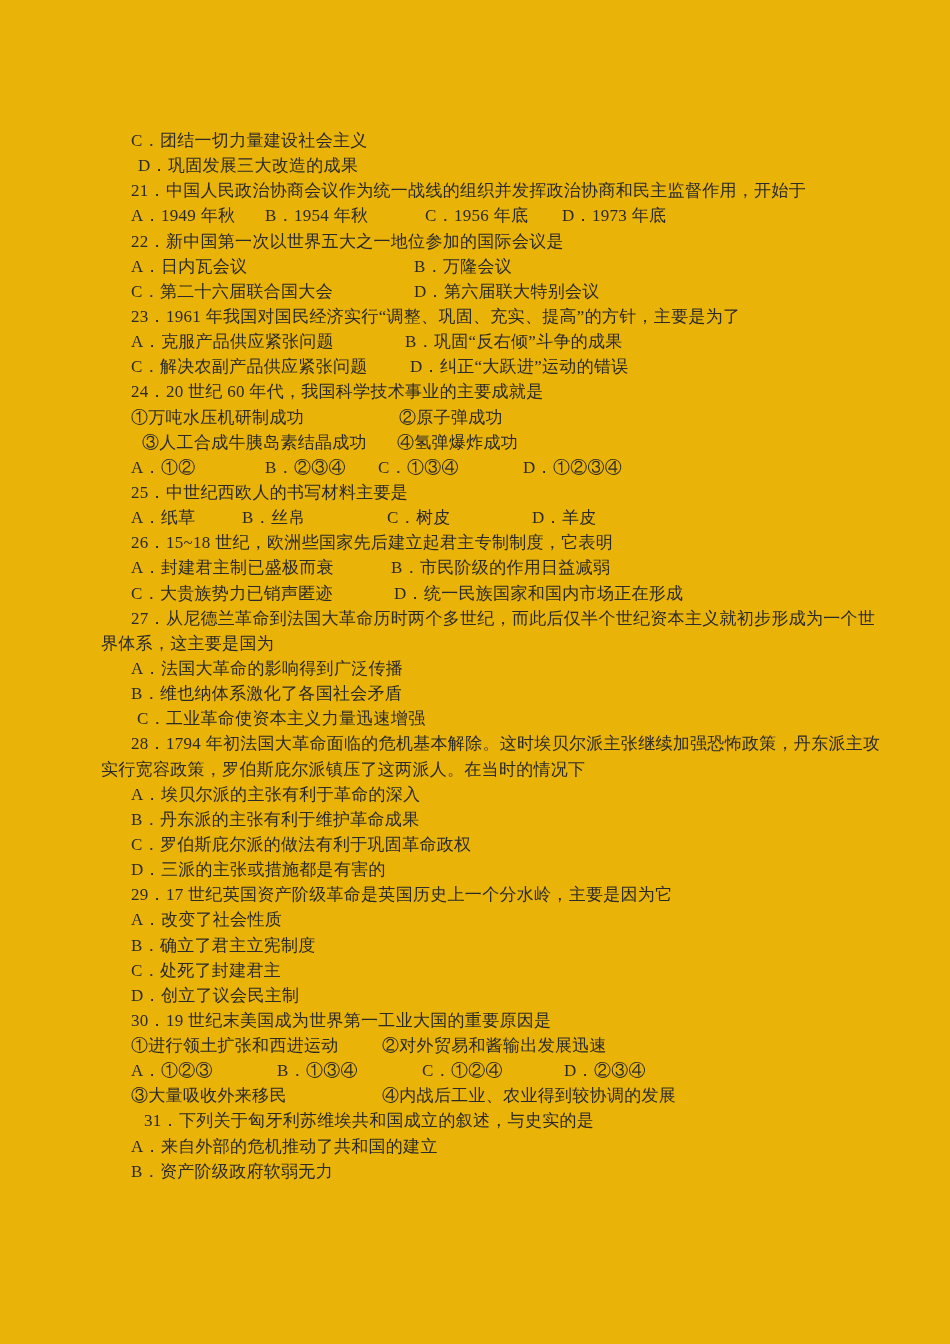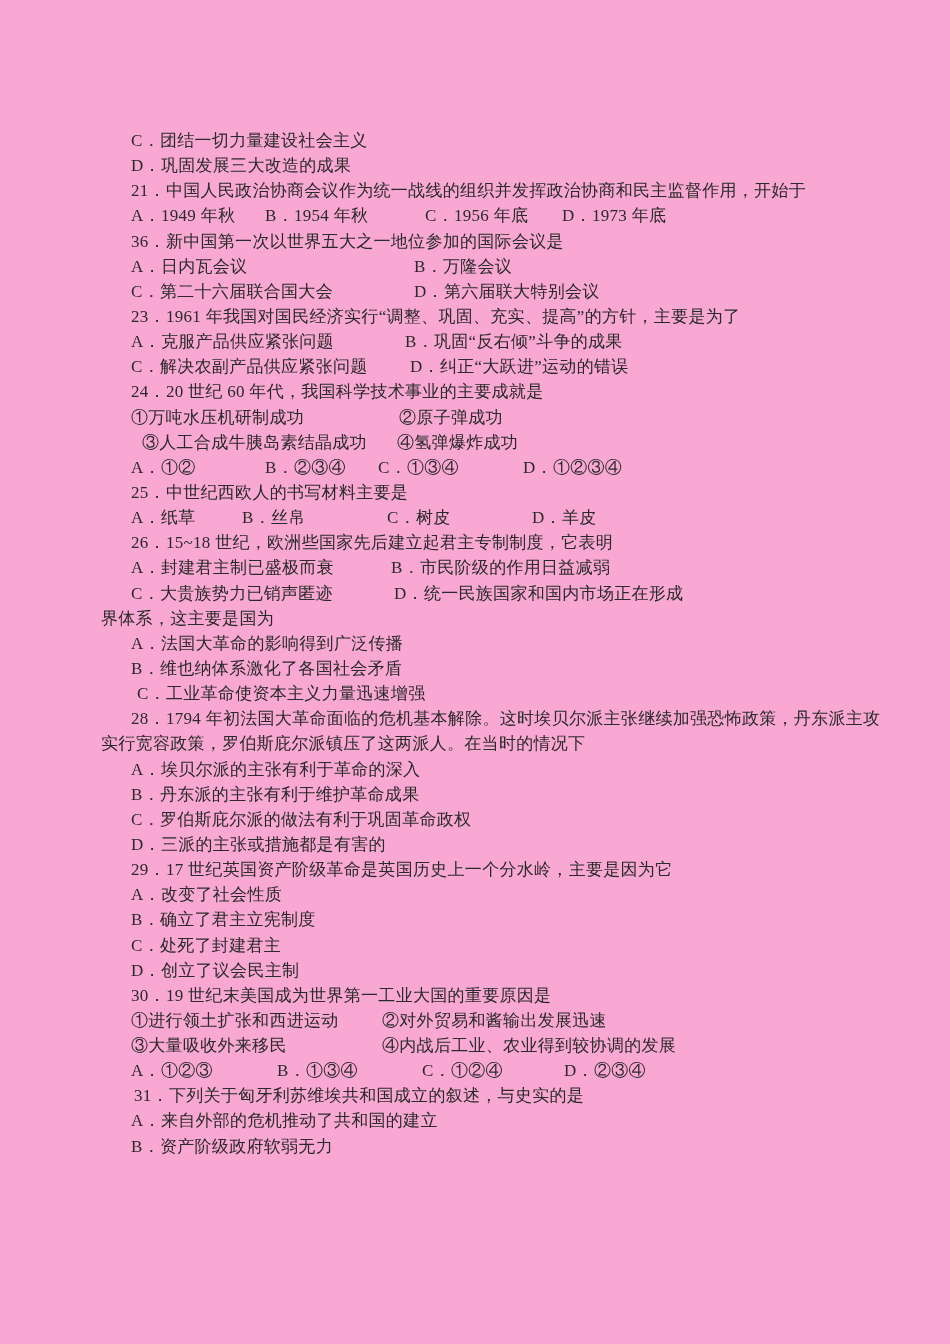--- a/index.html
+++ b/index.html
@@ -31,39 +31,39 @@
     font-size: 17px;
     line-height: 25.15px;
     white-space: nowrap;
     letter-spacing: 0.3px;
     color: #2a2a2a;
   }
 </style>
 </head>
 <body>
 
-<div class="page" style="background: #f9a8d4;">
+<div class="page" style="background: #eab308;">
   <div class="doc" id="doc">
       <div class="line">
         <span class="seg" style="left: 131px;">C．团结一切力量建设社会主义</span>
       </div>
       <div class="line">
-        <span class="seg" style="left: 131px;">D．巩固发展三大改造的成果</span>
+        <span class="seg" style="left: 138px;">D．巩固发展三大改造的成果</span>
       </div>
       <div class="line">
         <span class="seg" style="left: 131px;">21．中国人民政治协商会议作为统一战线的组织并发挥政治协商和民主监督作用，开始于</span>
       </div>
       <div class="line">
         <span class="seg" style="left: 131px;">A．1949 年秋</span>
         <span class="seg" style="left: 265px;">B．1954 年秋</span>
         <span class="seg" style="left: 425px;">C．1956 年底</span>
         <span class="seg" style="left: 562px;">D．1973 年底</span>
       </div>
       <div class="line">
-        <span class="seg" style="left: 131px;">36．新中国第一次以世界五大之一地位参加的国际会议是</span>
+        <span class="seg" style="left: 131px;">22．新中国第一次以世界五大之一地位参加的国际会议是</span>
       </div>
       <div class="line">
         <span class="seg" style="left: 131px;">A．日内瓦会议</span>
         <span class="seg" style="left: 414px;">B．万隆会议</span>
       </div>
       <div class="line">
         <span class="seg" style="left: 131px;">C．第二十六届联合国大会</span>
         <span class="seg" style="left: 414px;">D．第六届联大特别会议</span>
       </div>
       <div class="line">
@@ -108,20 +108,23 @@
       </div>
       <div class="line">
         <span class="seg" style="left: 131px;">A．封建君主制已盛极而衰</span>
         <span class="seg" style="left: 391px;">B．市民阶级的作用日益减弱</span>
       </div>
       <div class="line">
         <span class="seg" style="left: 131px;">C．大贵族势力已销声匿迹</span>
         <span class="seg" style="left: 394px;">D．统一民族国家和国内市场正在形成</span>
       </div>
       <div class="line">
+        <span class="seg" style="left: 131px;">27．从尼德兰革命到法国大革命历时两个多世纪，而此后仅半个世纪资本主义就初步形成为一个世</span>
+      </div>
+      <div class="line">
         <span class="seg" style="left: 101px;">界体系，这主要是国为</span>
       </div>
       <div class="line">
         <span class="seg" style="left: 131px;">A．法国大革命的影响得到广泛传播</span>
       </div>
       <div class="line">
         <span class="seg" style="left: 131px;">B．维也纳体系激化了各国社会矛盾</span>
       </div>
       <div class="line">
         <span class="seg" style="left: 137px; text-align: right;">C．工业革命使资本主义力量迅速增强</span>
@@ -160,31 +163,31 @@
         <span class="seg" style="left: 131px;">D．创立了议会民主制</span>
       </div>
       <div class="line">
         <span class="seg" style="left: 131px;">30．19 世纪末美国成为世界第一工业大国的重要原因是</span>
       </div>
       <div class="line">
         <span class="seg" style="left: 131px;">①进行领土扩张和西进运动</span>
         <span class="seg" style="left: 382px;">②对外贸易和酱输出发展迅速</span>
       </div>
       <div class="line">
-        <span class="seg" style="left: 131px;">③大量吸收外来移民</span>
-        <span class="seg" style="left: 382px;">④内战后工业、农业得到较协调的发展</span>
-      </div>
-      <div class="line">
         <span class="seg" style="left: 131px;">A．①②③</span>
         <span class="seg" style="left: 277px;">B．①③④</span>
         <span class="seg" style="left: 422px;">C．①②④</span>
         <span class="seg" style="left: 564px;">D．②③④</span>
       </div>
       <div class="line">
-        <span class="seg" style="left: 134px;">31．下列关于匈牙利苏维埃共和国成立的叙述，与史实的是</span>
+        <span class="seg" style="left: 131px;">③大量吸收外来移民</span>
+        <span class="seg" style="left: 382px;">④内战后工业、农业得到较协调的发展</span>
+      </div>
+      <div class="line">
+        <span class="seg" style="left: 144px;">31．下列关于匈牙利苏维埃共和国成立的叙述，与史实的是</span>
       </div>
       <div class="line">
         <span class="seg" style="left: 131px;">A．来自外部的危机推动了共和国的建立</span>
       </div>
       <div class="line">
         <span class="seg" style="left: 131px;">B．资产阶级政府软弱无力</span>
       </div>
     </div>
 </div>
 

